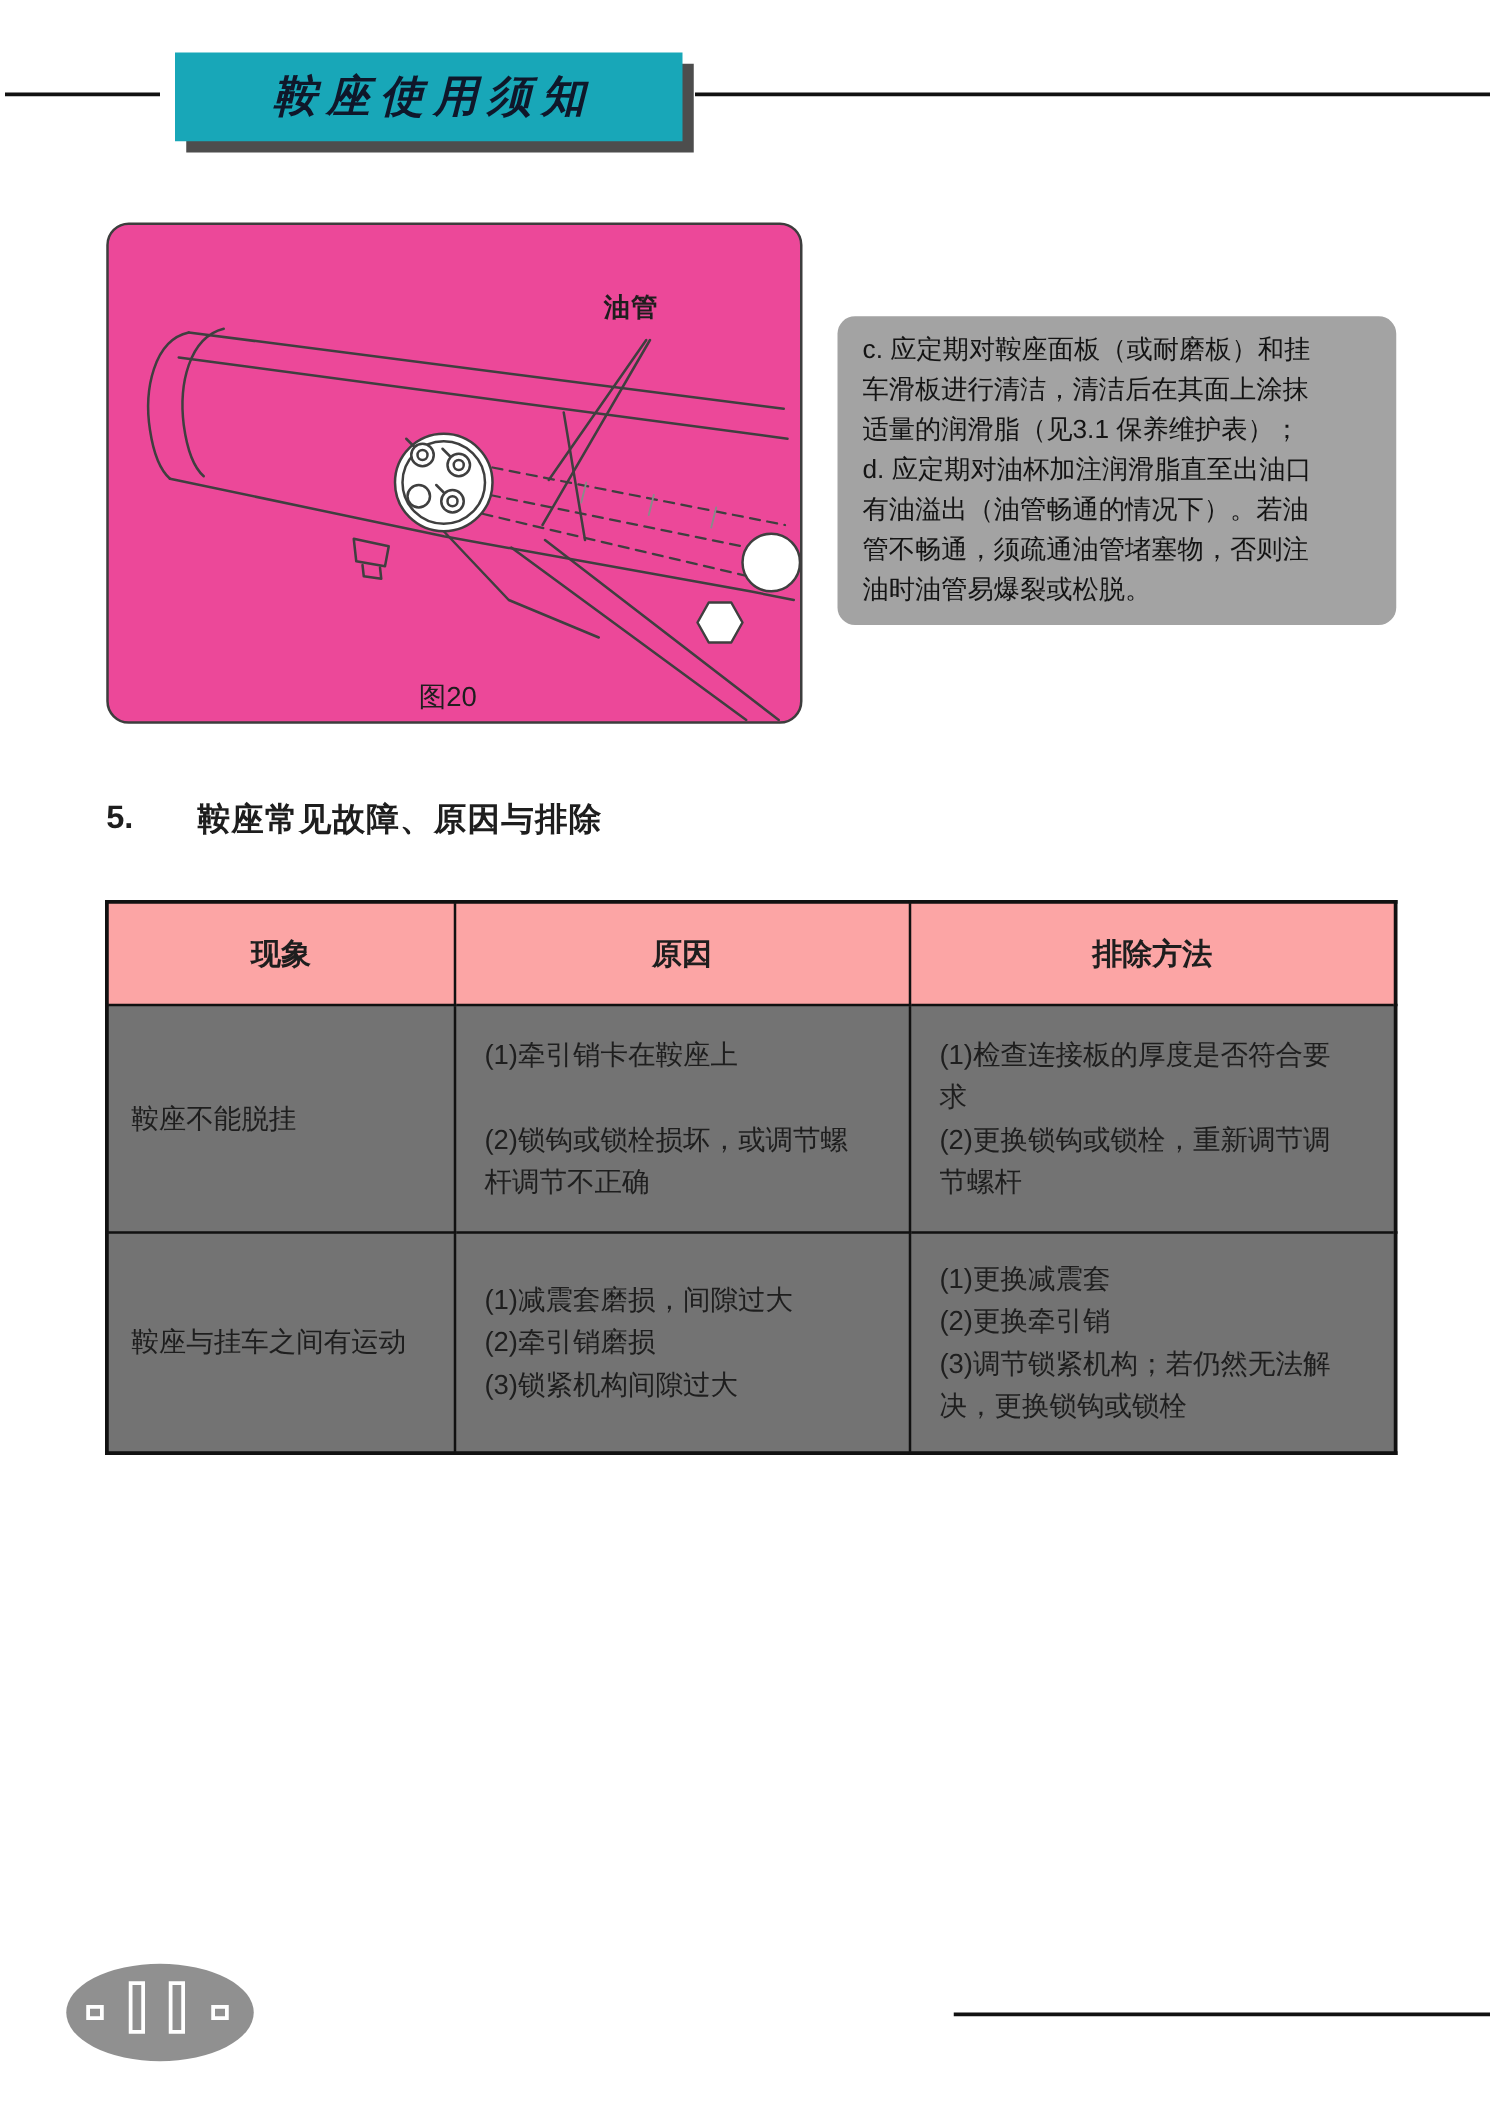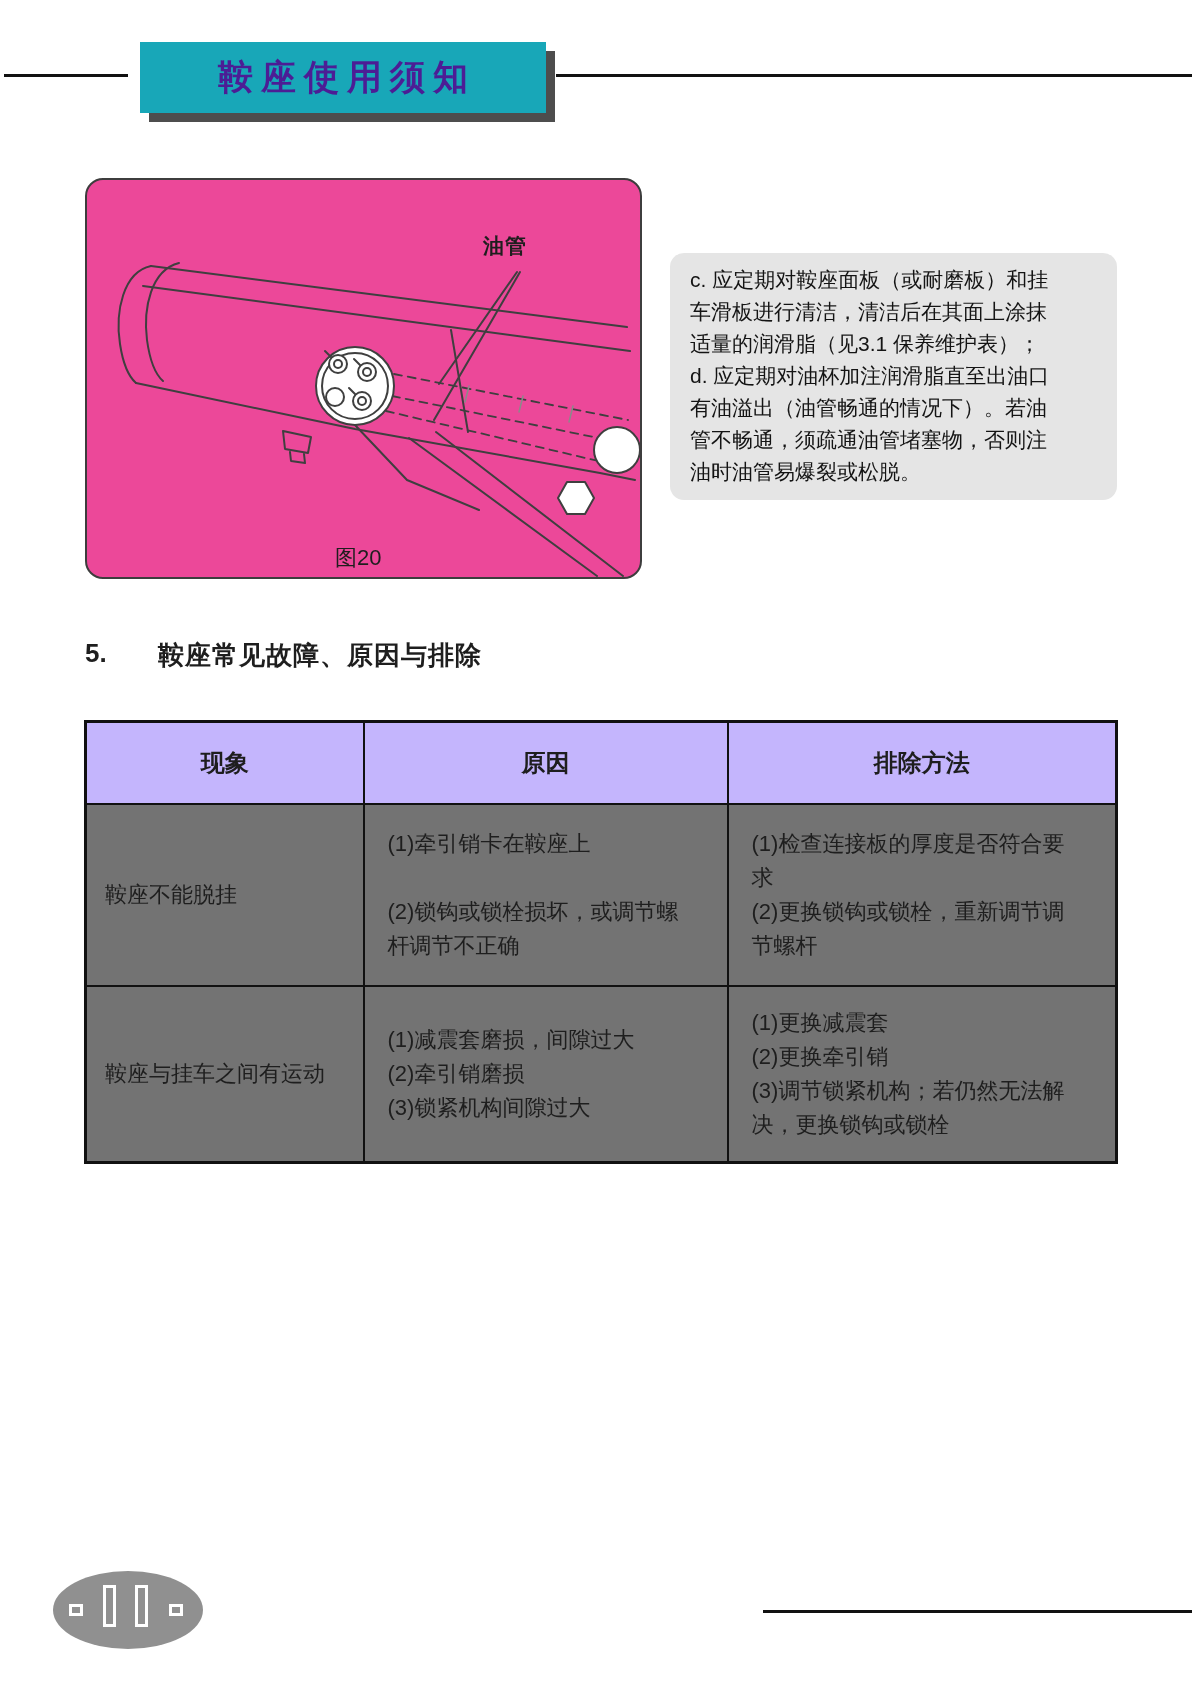--- a/index.html
+++ b/index.html
@@ -5,46 +5,46 @@
   html,body{margin:0;padding:0;background:#ffffff;}
   body{font-family:"Liberation Sans","DejaVu Sans",sans-serif;color:#1e1e1e;}
   .page{position:relative;width:1200px;height:1684px;background:#fff;overflow:hidden;}
 
   
   .rule{position:absolute;background:#111;height:3px;}
   .rule-top-left{left:4px;top:74px;width:124px;}
   .rule-top-right{left:556px;top:74px;width:636px;}
   .banner{position:absolute;left:140px;top:42px;width:406px;height:71px;background:#18a7b8;
           box-shadow:9px 9px 0 #4d4d4d;display:flex;align-items:center;justify-content:center;}
-  .banner-title{color:#4c1d95;font-size:35px;font-weight:600;letter-spacing:8px;text-indent:8px;white-space:nowrap;}
+  .banner-title{color:#0f172a;font-size:35px;font-weight:600;letter-spacing:8px;text-indent:8px;white-space:nowrap;font-style:italic;}
 
   
   .figure-box{position:absolute;left:85px;top:178px;width:553px;height:397px;border:2.5px solid #3d3d3d;
               border-radius:18px;overflow:hidden;background:#ec4899;}
   .figure-svg{position:absolute;left:0;top:0;width:100%;height:100%;}
   .part-label{position:absolute;left:396px;top:52px;font-size:21px;font-weight:600;letter-spacing:1px;}
   .figure-caption{position:absolute;left:248px;top:363px;font-size:22px;}
 
   
-  .note-box{position:absolute;left:670px;top:253px;width:447px;height:247px;background:#e5e5e5;
+  .note-box{position:absolute;left:670px;top:253px;width:447px;height:247px;background:#a3a3a3;
             border-radius:14px;padding:11px 20px;box-sizing:border-box;font-size:21px;line-height:32px;
             white-space:pre-line;color:#141414;}
 
   
   .section-heading{position:absolute;left:85px;top:638px;display:flex;font-size:26px;font-weight:700;}
   .section-number{width:73px;}
   .section-title{letter-spacing:1px;}
 
   
   table.fault{position:absolute;left:84px;top:720px;width:1031px;border-collapse:collapse;table-layout:fixed;}
   table.fault,
   table.fault th,
   table.fault td{border:2px solid #111;}
   table.fault{border:3px solid #111;}
-  table.fault th{height:78px;font-size:24px;font-weight:700;text-align:center;background:#c4b5fd;}
+  table.fault th{height:78px;font-size:24px;font-weight:700;text-align:center;background:#fca5a5;}
   table.fault td{font-size:22px;line-height:34px;vertical-align:middle;background:#737373;}
   tr.shaded td{background:#c9c9c9;}
   td.phen{padding-left:18px;}
   td.phen.ph-top{vertical-align:top;padding-top:38px;}
   td.lines{white-space:pre-line;padding-left:23px;padding-right:14px;}
   tr.r1 td{height:231px;}
   tr.r2 td{height:178px;}
   tr.r3 td{height:116px;}
   tr.r4 td{height:172px;}
 

